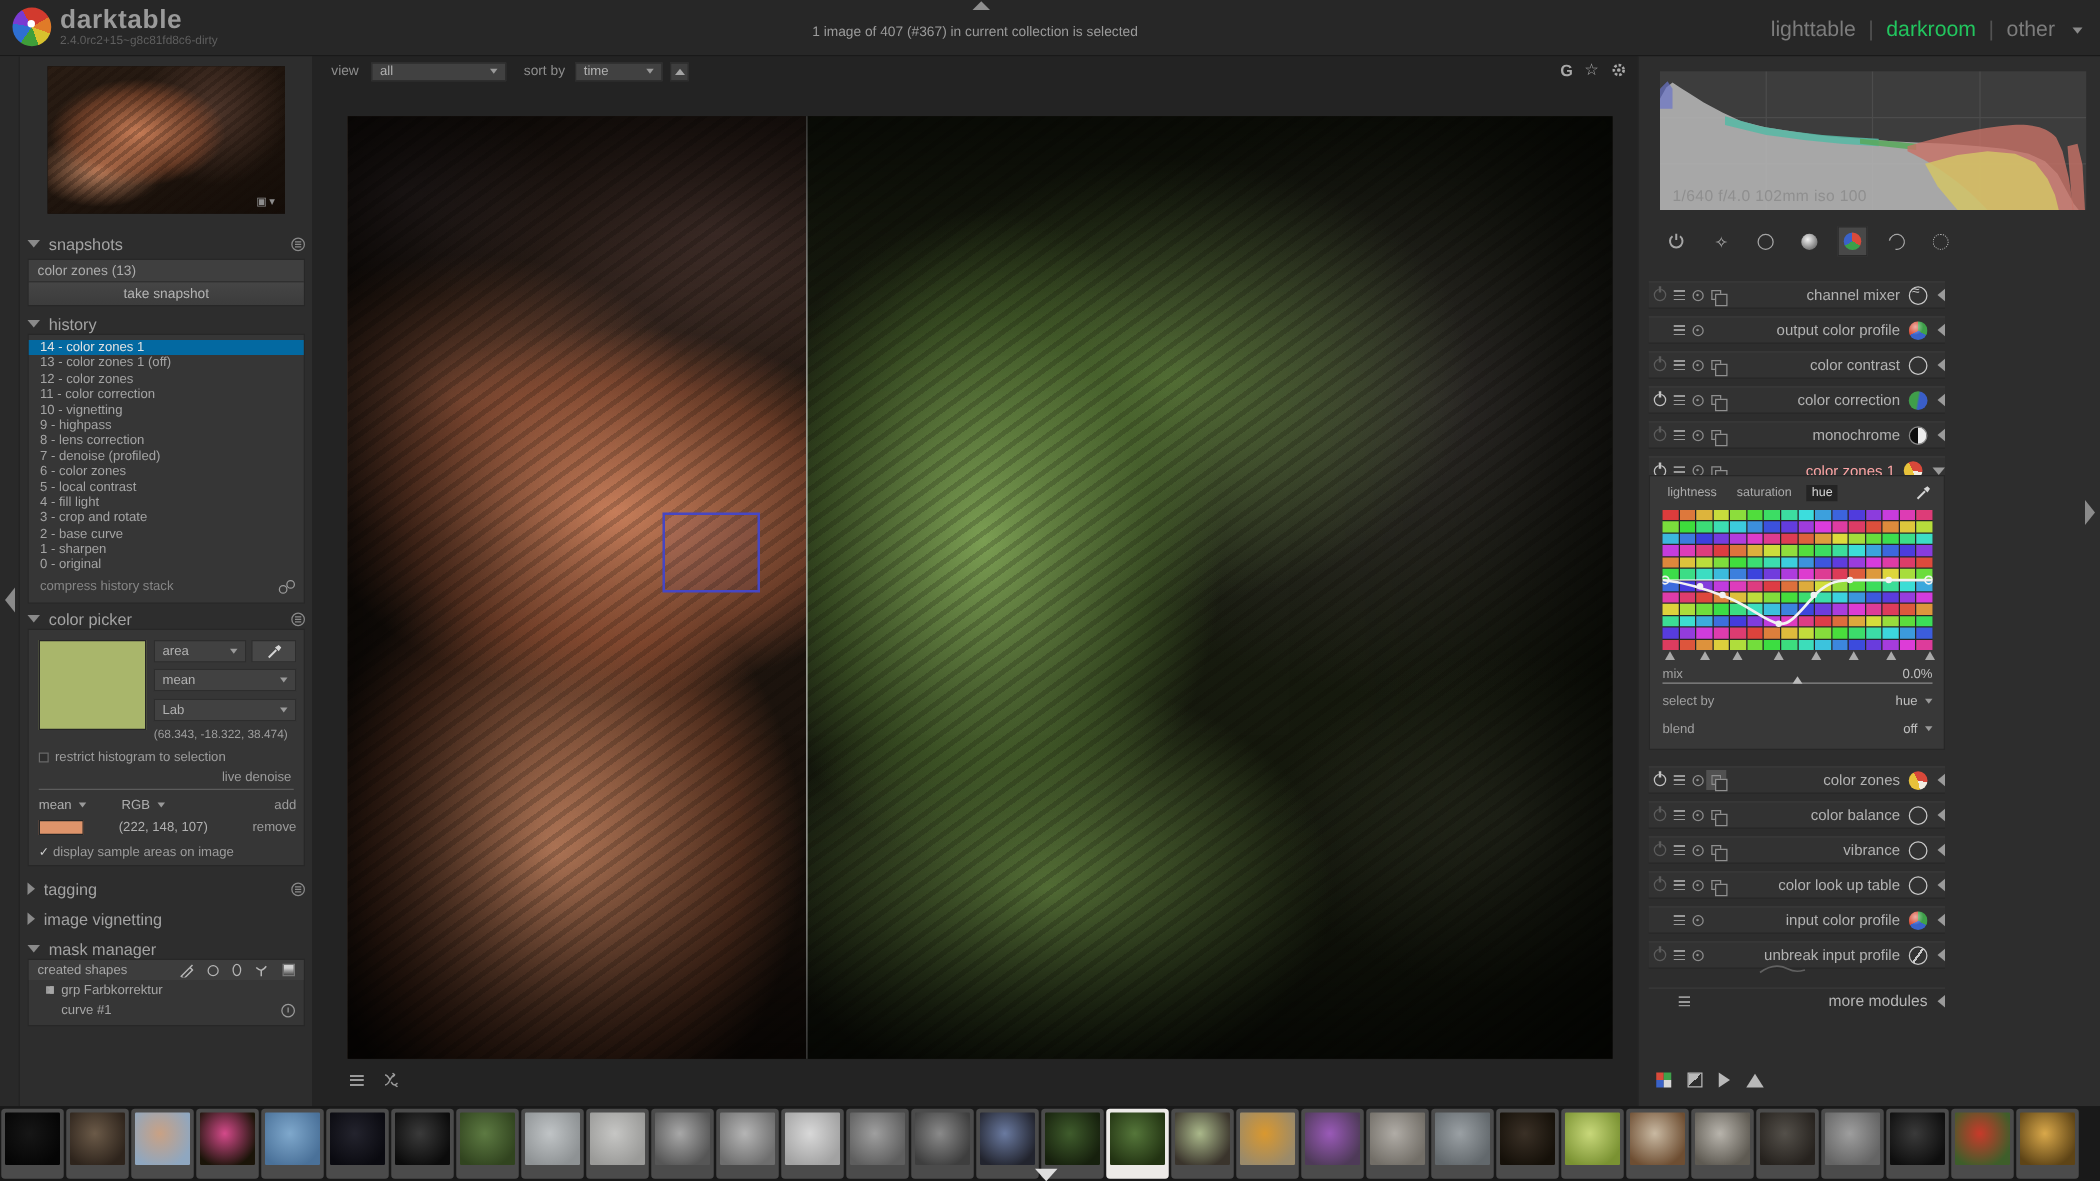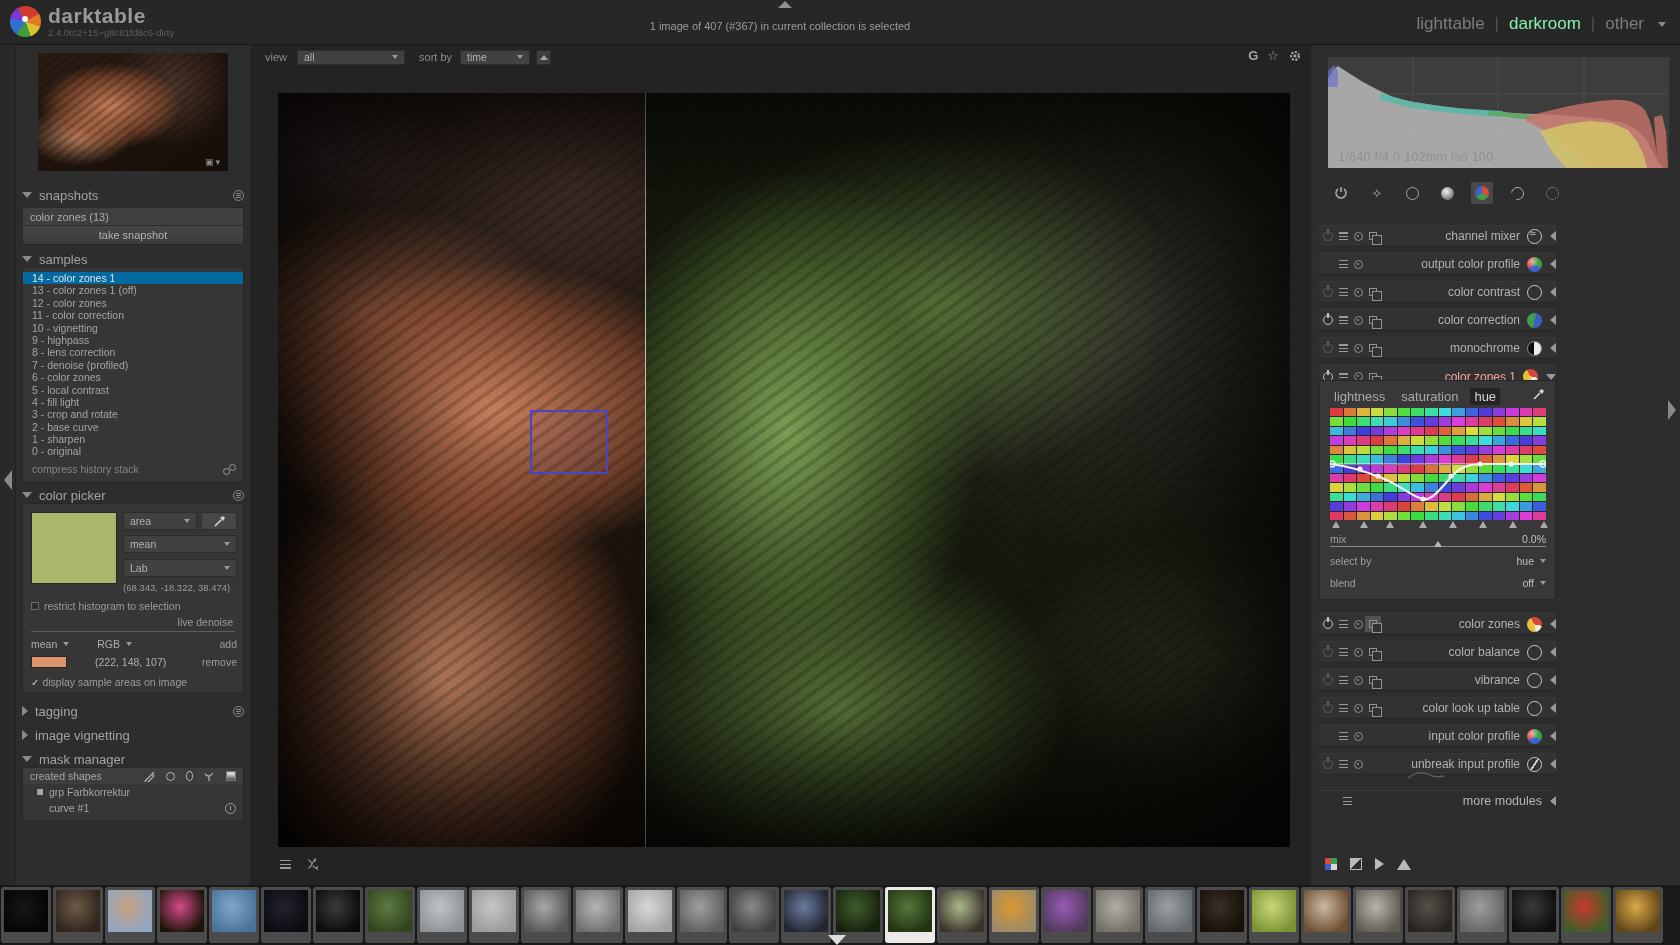--- a/index.html
+++ b/index.html
@@ -15,21 +15,21 @@
   .pinwheel{width:31px;height:31px;border-radius:50%;
     background:conic-gradient(#d23a2e 0 60deg,#e07b28 60deg 110deg,#d8c22e 110deg 160deg,#3f9e3a 160deg 215deg,#2e6fd2 215deg 280deg,#7a3ad2 280deg 330deg,#d23a2e 330deg);
     position:relative}
   .pinwheel:after{content:"";position:absolute;left:12px;top:10px;width:6px;height:6px;border-radius:50%;background:#fff}
   .logo-title{font-size:21px;font-weight:bold;color:#9a9a9a;line-height:20px;letter-spacing:.5px}
   .logo-version{font-size:9.5px;color:#5f5f5f;margin-top:1px}
   #status-line{position:absolute;left:250px;top:20px;width:1060px;text-align:center;font-size:11px;color:#9b9b9b}
   #view-switcher{position:absolute;right:14px;top:14px;font-size:17px;color:#7c7c7c;display:flex;gap:10px;align-items:center}
   #view-switcher .sep{color:#525252}
   #view-switcher .vw{cursor:default}
-  #view-switcher .vw.active{color:#86efac}
+  #view-switcher .vw.active{color:#22c55e}
   #top-collapse{left:778px;top:1px;border-width:0 7px 7px 7px;border-color:transparent transparent #8f8f8f transparent}
 
   
   #leftpanel{position:absolute;left:0;top:45px;width:250px;height:840px;background:#2d2d2d}
   #leftpanel .gutter{position:absolute;left:0;top:0;width:16px;height:840px;background:#292929;border-right:1px solid #232323}
   #left-collapse{left:4px;top:425px;border-width:10px 8px 10px 0;border-color:transparent #8a8a8a transparent transparent}
   #preview-thumb{position:absolute;left:38px;top:8px;width:190px;height:118px;background:#120d08;overflow:hidden}
   .prev-fern{position:absolute;inset:0;
     background:radial-gradient(ellipse 90px 55px at 38% 45%,rgba(208,130,90,.95),rgba(160,88,55,.55) 55%,transparent 78%),
       radial-gradient(ellipse 70px 40px at 22% 70%,rgba(222,152,112,.85),transparent 75%),
@@ -147,21 +147,21 @@
   .mi-cc{background:linear-gradient(100deg,#3f9e4a 45%,#3a5ec8 55%)}
   .mi-mono{border:1px solid #8a8a8a;background:linear-gradient(90deg,#0d0d0d 50%,#ececec 50%)}
   .mi-zones{background:conic-gradient(from -30deg,#d8483a 0 130deg,#f2ede2 130deg 200deg,#e8c23a 200deg 360deg)}
   .mi-mixer{border:1.5px solid #c9c9c9;position:relative}
   .mi-mixer:after{content:"\2248";position:absolute;left:1.5px;top:-2.5px;color:#c9c9c9;font-size:11px}
   .mi-unbreak{border:1.5px solid #c9c9c9;background:linear-gradient(125deg,transparent 45%,#c9c9c9 45% 55%,transparent 55%)}
   .mod-arrow{margin-left:8px;border-width:5px 6px 5px 0;border-color:transparent #9a9a9a transparent transparent}
   .mod-arrow.down{border-width:6px 5px 0 5px;border-color:#9a9a9a transparent transparent transparent}
 
   #cz1-box{position:absolute;left:8px;top:335px;width:237px;height:220px;background:#383838;border:1px solid #272727}
-  #cz1-tabs{position:absolute;left:10px;top:7px;display:flex;gap:8px;font-size:13px;color:#ababab;align-items:flex-start}
+  #cz1-tabs{position:absolute;left:10px;top:7px;display:flex;gap:8px;font-size:10px;color:#ababab;align-items:flex-start}
   #cz1-tabs .tab{padding:1px 4px}
   #cz1-tabs .tab.active{background:#242424;color:#d6d6d6}
   #cz-grid{position:absolute;left:10px;top:27px;width:216px;height:112px;background:#262626;display:grid;grid-template-columns:repeat(16,1fr);grid-template-rows:repeat(12,1fr);gap:1px}
   .cz-cell{width:100%;height:100%}
   #cz-curve{position:absolute;left:10px;top:27px;width:216px;height:112px}
   #cz-marks{position:absolute;left:10px;top:140px;width:216px;height:8px}
   .cz-tri{position:absolute;top:0;border-width:0 4px 7px 4px;border-color:transparent transparent #aaa transparent}
   .cz-srow{position:absolute;left:10px;width:216px;display:flex;font-size:10.5px;color:#a0a0a0;align-items:center}
   .cz-val{margin-left:auto;color:#c0c0c0}
   #mix-slider{position:absolute;left:10px;top:165px;width:216px;border-bottom:1px solid #8a8a8a}
@@ -221,21 +221,21 @@
     <span>snapshots</span>
     <span class="hdr-gear"></span>
   </div>
   <div class="box" style="top:162px">
     <div class="snap-row">color zones (13)</div>
     <div class="snap-btn">take snapshot</div>
   </div>
 
   <div class="section-hdr" style="top:206px">
     <span class="tri t-open"></span>
-    <span>samples</span>
+    <span>history</span>
   </div>
   <div class="box" style="top:222px;padding:4px 0">
     <div>
 
         <div class="hist-item selected">14 - color zones 1</div>
 
         <div class="hist-item">13 - color zones 1 (off)</div>
 
         <div class="hist-item">12 - color zones</div>
 

